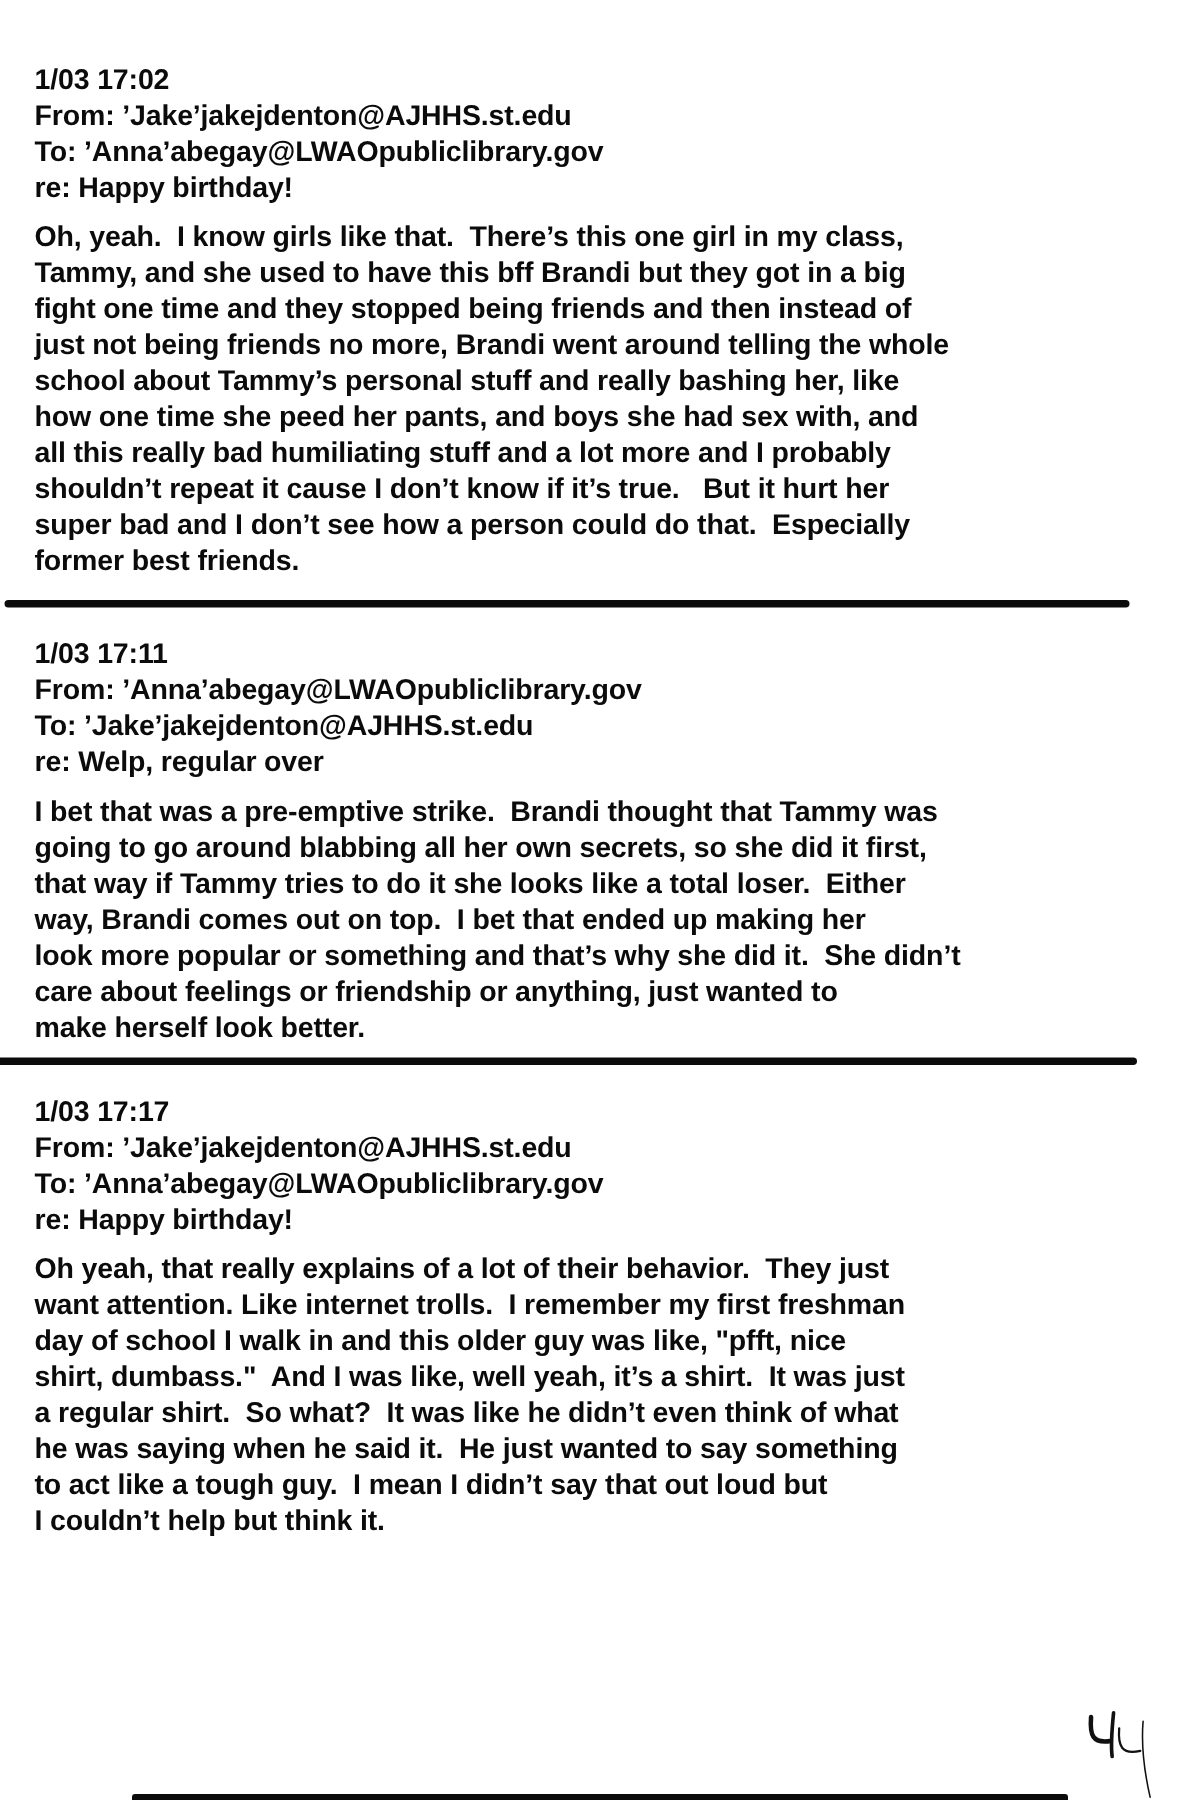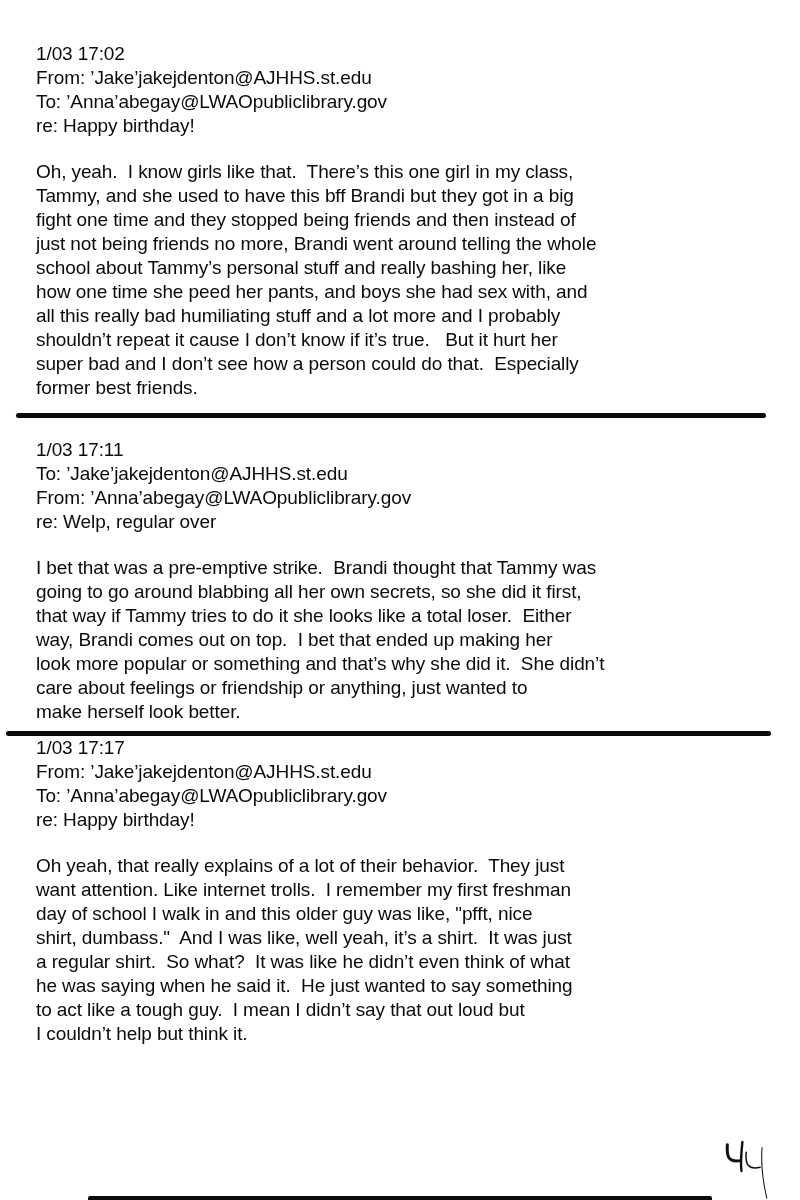--- a/index.html
+++ b/index.html
@@ -12,50 +12,51 @@
     color: #0b0b0b;
     font-family: "Liberation Sans", sans-serif;
     overflow: hidden;
   }
   .page {
     position: relative;
     width: 800px;
     height: 1200px;
   }
   .content {
-    padding: 42px 30px 0 36px;
+    padding: 42px 30px 0 23px;
+    font-weight: bold;
   }
   .email-header div {
     font-size: 19px;
     line-height: 24px;
     letter-spacing: -0.1px;
     white-space: pre-wrap;
   }
   .email-body {
-    margin-top: 22px;
+    margin-top: 9px;
     font-size: 19px;
     line-height: 24px;
     letter-spacing: -0.1px;
     white-space: pre-wrap;
   }
   .separator {
     height: 5px;
     background: #0b0b0b;
     border-radius: 3px;
   }
   .separator.sep-1 {
     margin: 13px 0 0 -20px;
     width: 750px;
   }
   .separator.sep-2 {
     margin: 7px 0 0 -30px;
     width: 765px;
   }
   .email-2 .email-header { margin-top: 20px; }
-  .email-3 .email-header { }
+  .email-3 .email-header { margin-top: 20px; }
   .page-number {
     position: absolute;
     top: 1140px;
     right: 22px;
     width: 60px;
     height: 60px;
   }
   .page-number svg { display: block; }
   .page-number .page-number-value {
     position: absolute;
@@ -96,22 +97,22 @@
 shouldn’t repeat it cause I don’t know if it’s true.   But it hurt her
 super bad and I don’t see how a person could do that.  Especially
 former best friends.</div>
     </section>
 
     <div class="separator sep-1"></div>
 
     <section class="email email-2">
       <div class="email-header">
         <div>1/03 17:11</div>
+        <div>From: ’Anna’abegay@LWAOpubliclibrary.gov</div>
         <div>To: ’Jake’jakejdenton@AJHHS.st.edu</div>
-        <div>From: ’Anna’abegay@LWAOpubliclibrary.gov</div>
         <div>re: Welp, regular over</div>
       </div>
       <div class="email-body">I bet that was a pre-emptive strike.  Brandi thought that Tammy was
 going to go around blabbing all her own secrets, so she did it first,
 that way if Tammy tries to do it she looks like a total loser.  Either
 way, Brandi comes out on top.  I bet that ended up making her
 look more popular or something and that’s why she did it.  She didn’t
 care about feelings or friendship or anything, just wanted to
 make herself look better.</div>
     </section>

